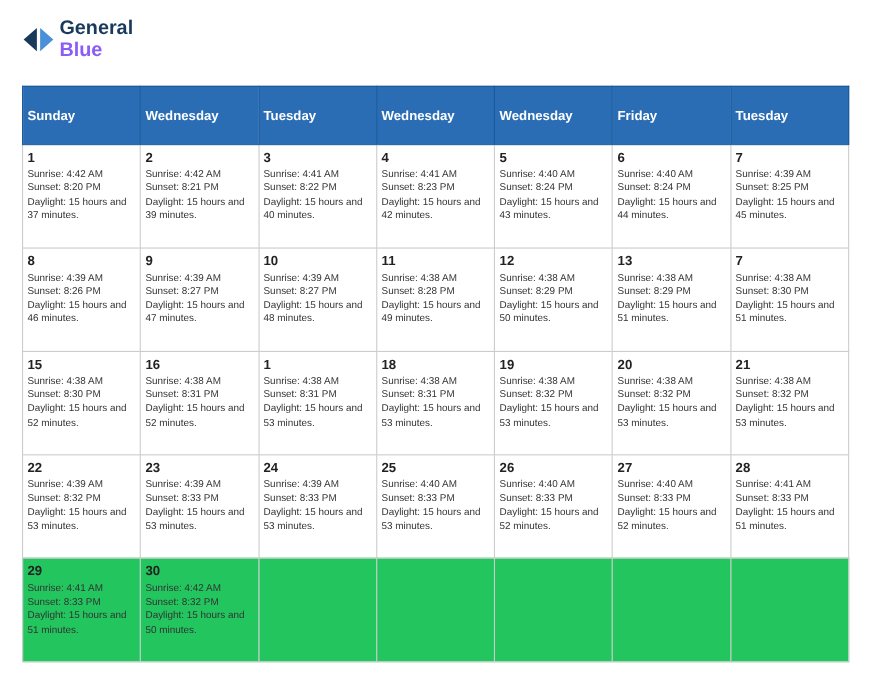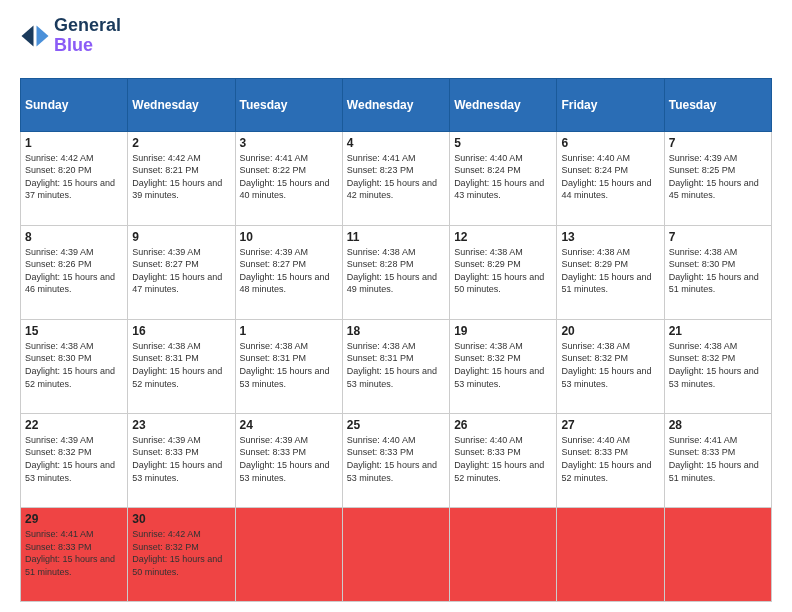--- a/index.html
+++ b/index.html
@@ -73,21 +73,21 @@
     .calendar tbody tr td {
       border: 1px solid #ccc;
       vertical-align: top;
       padding: 4px 4px;
       font-size: 9.5px;
       color: #333;
       background: #fff;
       height: 88px;
     }
     .calendar tbody tr:last-child td {
-      background: #ef4444;
+      background: #22c55e;
     }
     .day-number {
       font-size: 12px;
       font-weight: bold;
       color: #222;
       display: block;
       margin-bottom: 2px;
     }
     .day-info {
       font-size: 9px;

